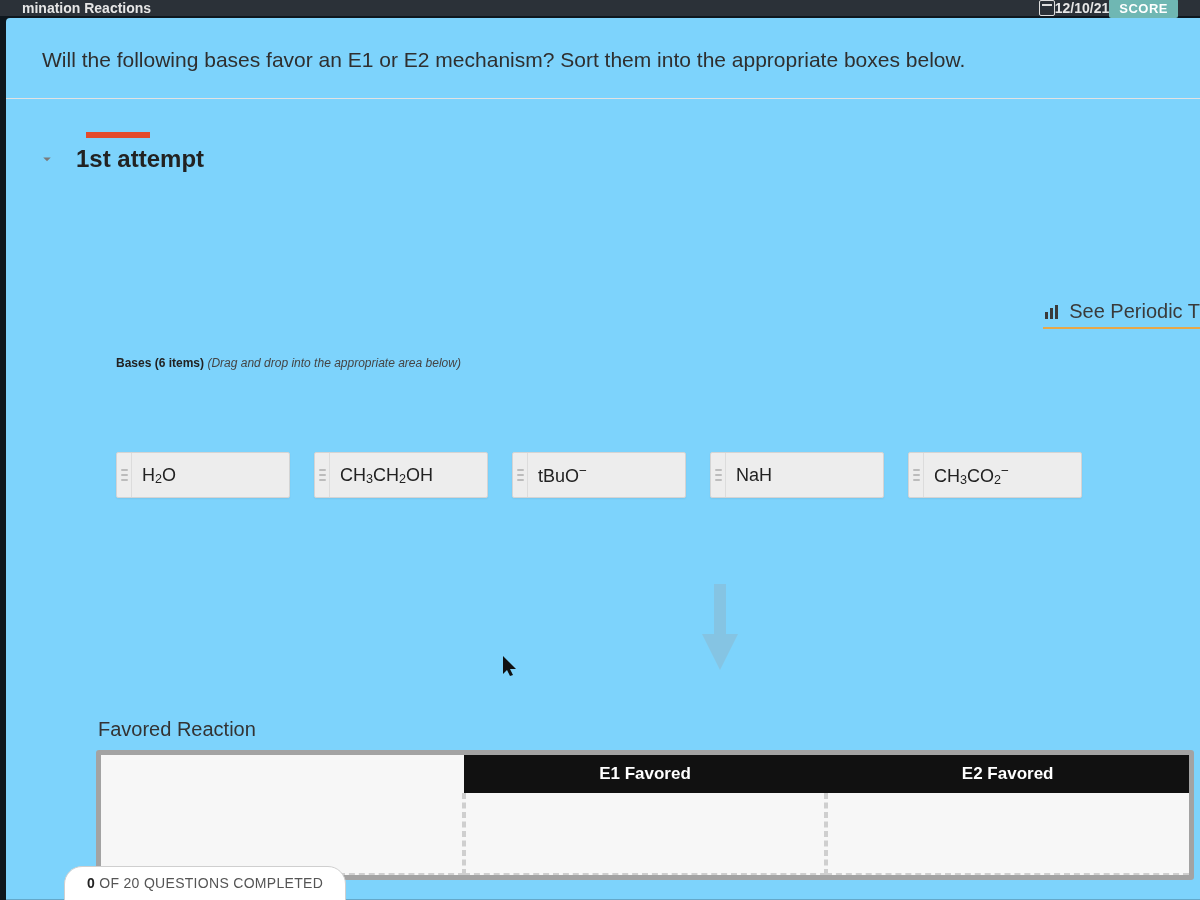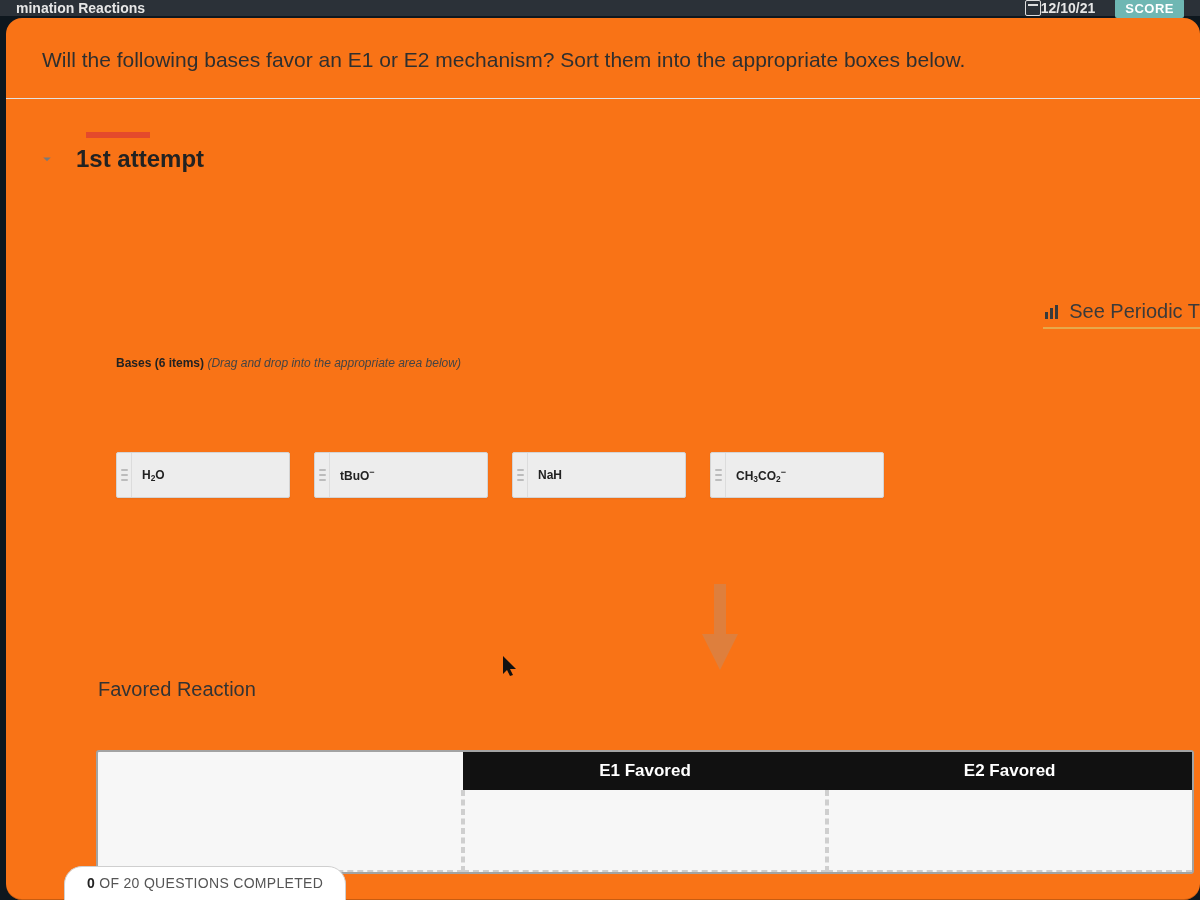--- a/index.html
+++ b/index.html
@@ -1,50 +1,50 @@
 <!DOCTYPE html>
 <html><head>
 <meta charset="utf-8">
 <style>
   html,body{margin:0;padding:0;background:#0e171e;font-family:"Segoe UI",Arial,sans-serif;}
   .stage{width:1200px;height:900px;position:relative;overflow:hidden;background:#0e171e;}
-  .topbar{position:absolute;left:0;right:0;top:0;height:16px;background:#2b3138;color:#e6e6e6;display:flex;align-items:center;justify-content:space-between;padding:0 16px;font-size:14px;font-weight:600;}
-  .topbar .datepill{display:flex;align-items:center;margin-left:auto;margin-right:20px;}
+  .topbar{position:absolute;left:0;right:0;top:0;height:16px;background:#2b3138;color:#e6e6e6;display:flex;align-items:center;justify-content:space-between;padding:0 22px;font-size:14px;font-weight:600;}
+  .topbar .datepill{display:flex;align-items:center;margin-left:auto;}
   .cal-icon{width:14px;height:14px;display:inline-block;border:1.5px solid #ddd;border-radius:2px;position:relative;}
   .cal-icon::before{content:"";position:absolute;top:3px;left:2px;right:2px;height:1.5px;background:#ddd;}
   .scorepill{background:#6fb7b3;color:#fff;font-size:13px;padding:2px 10px;border-radius:2px;letter-spacing:0.5px;}
-  .card{position:absolute;left:6px;right:0;top:18px;bottom:0;background:#f97316;border-top-left-radius:4px;box-shadow:0 -1px 0 rgba(0,0,0,0.2) inset;border-radius:16px;}
+  .card{position:absolute;left:6px;right:0;top:18px;bottom:0;background:#7dd3fc;border-top-left-radius:4px;box-shadow:0 -1px 0 rgba(0,0,0,0.2) inset;}
   .question{padding:30px 36px 26px 36px;font-size:21px;color:#2f2f2f;border-bottom:1px solid #e2e2e2;}
   .accentbar{position:absolute;left:80px;top:114px;width:64px;height:6px;background:#e44a2b;}
   .attempt-row{display:flex;align-items:center;gap:18px;padding:46px 30px 0 30px;}
   .chev{width:22px;height:22px;display:flex;align-items:center;justify-content:center;}
   .chev svg{width:18px;height:18px;fill:#7a7a7a;}
   .attempt-label{font-size:24px;font-weight:700;color:#222;}
   .periodic{position:absolute;right:-2px;top:280px;display:flex;align-items:center;gap:8px;color:#3a3a3a;font-size:20px;border-bottom:2px solid #e7a84a;padding:2px 2px 4px 2px;}
   .pt-icon{width:16px;height:14px;display:inline-flex;align-items:flex-end;gap:2px;}
   .pt-icon i{display:inline-block;width:3px;background:#3a3a3a;}
   .pt-icon i:nth-child(1){height:7px;}
   .pt-icon i:nth-child(2){height:11px;}
   .pt-icon i:nth-child(3){height:14px;}
   .bases-hdr{position:absolute;left:110px;top:338px;font-size:12px;color:#222;}
   .bases-hdr .bold{font-weight:700;}
   .bases-hdr .ital{font-style:italic;color:#444;}
   .tiles{position:absolute;left:110px;right:0;top:434px;display:flex;gap:24px;}
   .tile{background:#ededed;border:1px solid #d4d4d4;border-radius:2px;min-width:160px;height:44px;display:flex;align-items:center;padding:0 12px 0 0;box-shadow:0 1px 2px rgba(0,0,0,0.06);}
   .grip{width:14px;height:100%;display:flex;flex-direction:column;justify-content:center;align-items:center;gap:3px;margin-right:10px;border-right:1px solid #dcdcdc;}
   .grip span{width:7px;height:2px;background:#bcbcbc;border-radius:1px;}
-  .chem{font-size:12px;color:#222;white-space:nowrap;font-weight:bold;}
+  .chem{font-size:18px;color:#222;white-space:nowrap;}
   sub{font-size:0.7em;vertical-align:-2px;}
   sup{font-size:0.75em;}
   .arrow{position:absolute;left:690px;top:566px;width:48px;height:86px;opacity:0.28;}
   .arrow svg{width:100%;height:100%;fill:#9aa0a4;}
   .cursor{position:absolute;left:497px;top:638px;width:16px;height:20px;}
   .cursor svg{width:100%;height:100%;fill:#111;}
-  .favhdr{position:absolute;left:92px;top:660px;font-size:20px;color:#333;}
-  .dropwrap{position:absolute;left:90px;right:6px;top:732px;height:120px;border:2px solid #a3a3a3;border-radius:3px;background:#f7f7f7;display:flex;}
+  .favhdr{position:absolute;left:92px;top:700px;font-size:20px;color:#333;}
+  .dropwrap{position:absolute;left:90px;right:6px;top:732px;height:120px;border:5px solid #a3a3a3;border-radius:3px;background:#f7f7f7;display:flex;}
   .dropcol{flex:1;display:flex;flex-direction:column;}
   .droptitle{background:#111;color:#fff;text-align:center;font-size:17px;font-weight:600;padding:9px 0;}
   .dropcol.blank .droptitle{background:transparent;color:transparent;}
   .dropbody{flex:1;border:2px dashed #cfcfcf;border-top:none;margin:0;}
   .dropcol:first-child .dropbody{border-left:none;}
   .dropcol:last-child .dropbody{border-right:none;}
   .dropcol+.dropcol .dropbody{border-left:2px dashed #cfcfcf;}
   .progress-pill{position:absolute;left:58px;bottom:-10px;padding:8px 22px 18px 22px;border:1px solid #cfcfcf;border-radius:18px 18px 0 0;background:#fff;font-size:14px;color:#555;letter-spacing:0.3px;}
   .pp-bold{font-weight:700;color:#222;}
 </style>
@@ -99,20 +99,28 @@
             <span></span>
           </span>
           <span class="chem">H<sub>2</sub>O</span>
         </div>
         <div class="tile">
           <span class="grip">
             <span></span>
             <span></span>
             <span></span>
           </span>
+          <span class="chem">CH<sub>3</sub>CH<sub>2</sub>OH</span>
+        </div>
+        <div class="tile">
+          <span class="grip">
+            <span></span>
+            <span></span>
+            <span></span>
+          </span>
           <span class="chem">tBuO<sup>−</sup></span>
         </div>
         <div class="tile">
           <span class="grip">
             <span></span>
             <span></span>
             <span></span>
           </span>
           <span class="chem">NaH</span>
         </div>

